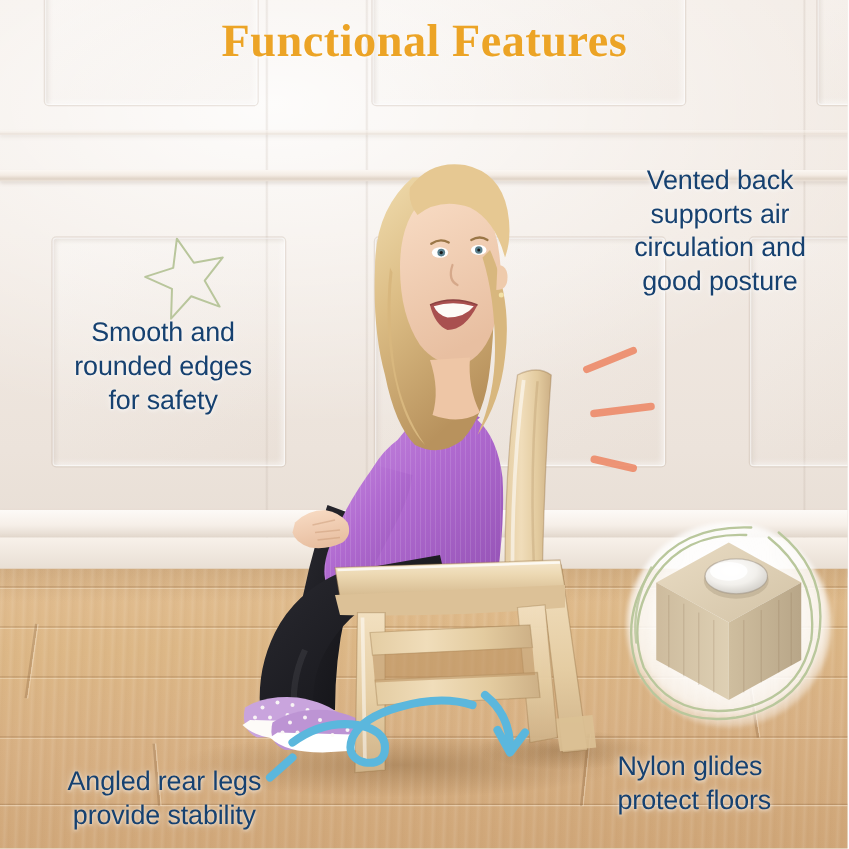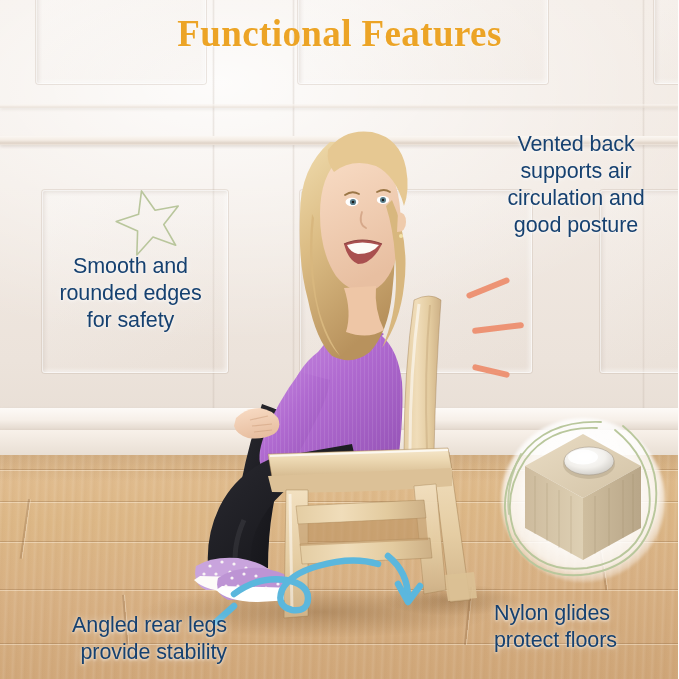--- a/index.html
+++ b/index.html
@@ -95,21 +95,21 @@
     position:absolute;
     color:#164170;
     font-family:"Liberation Sans",sans-serif;
     font-size:21.5px;line-height:27px;font-weight:500;
     letter-spacing:-.1px;
     text-shadow:0 1px 3px rgba(255,255,255,.75),0 0 8px rgba(255,255,255,.55);
     white-space:pre-line;
   }
   .c-vent{left:476px;top:131px;width:200px;text-align:center;}
   .c-smooth{left:28px;top:253px;width:205px;text-align:center;}
-  .c-angled{left:12px;top:612px;width:215px;text-align:right;}
+  .c-angled{left:24px;top:612px;width:215px;text-align:center;}
   .c-nylon{left:494px;top:600px;width:180px;text-align:left;}
 
   
   .star-deco{position:absolute;left:110px;top:182px;width:78px;height:78px;}
 
   
   .stroke{
     position:absolute;
     background:#ed8c6b;
     border-radius:60px;

